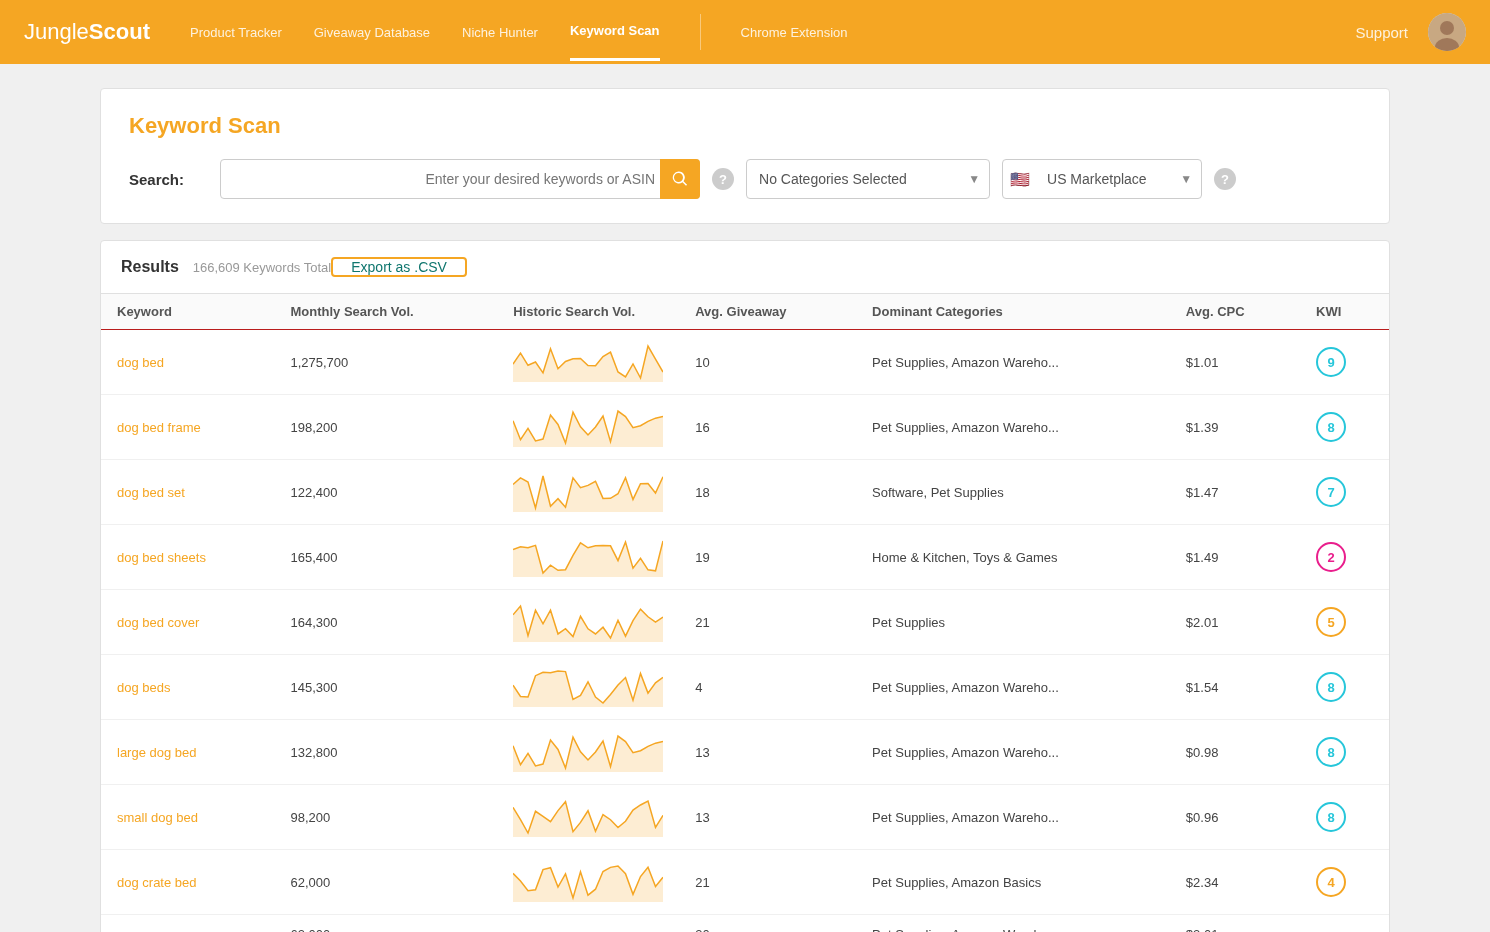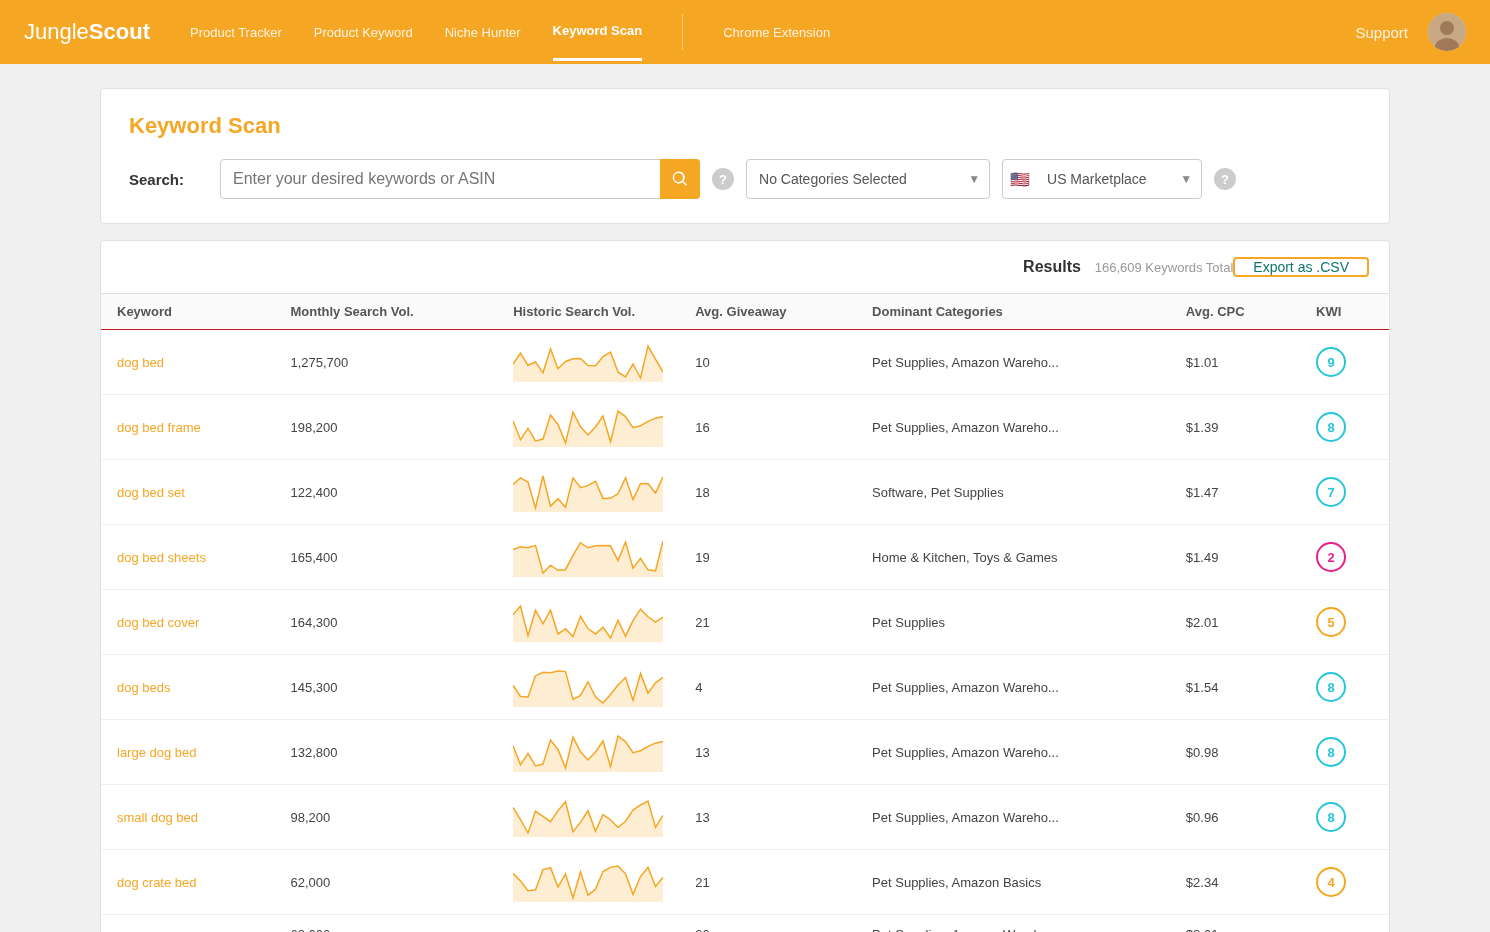--- a/index.html
+++ b/index.html
@@ -63,21 +63,21 @@
       font-weight: 700;
       margin-bottom: 20px;
     }
 
     
     .search-row { display: flex; align-items: center; gap: 12px; }
     .search-label { font-size: 15px; font-weight: 600; color: #333; margin-right: 24px; white-space: nowrap; }
     .search-input-wrap { position: relative; flex: 1; max-width: 480px; }
     .search-input {
       width: 100%; height: 40px; border: 1px solid #ccc; border-radius: 4px;
-      padding: 0 44px 0 12px; font-size: 16px; color: #555; outline: none;
+      padding: 0 44px 0 12px; font-size: 14px; color: #555; outline: none; text-align: right;
     }
     .search-btn {
       position: absolute; right: 0; top: 0; bottom: 0;
       width: 40px; background: #f5a623; border: none; border-radius: 0 4px 4px 0;
       cursor: pointer; display: flex; align-items: center; justify-content: center;
     }
     .search-btn svg { fill: #fff; width: 18px; height: 18px; }
     .help-icon {
       width: 22px; height: 22px; border-radius: 50%; background: #ccc;
       display: flex; align-items: center; justify-content: center;
@@ -99,21 +99,21 @@
       pointer-events: none; color: #888; font-size: 12px;
     }
     .flag-icon {
       position: absolute; left: 8px; top: 50%; transform: translateY(-50%);
       font-size: 16px; pointer-events: none;
     }
 
     
     .results-card { background: #fff; border: 1px solid #e0e0e0; border-radius: 4px; }
     .results-header {
-      display: flex; align-items: center; justify-content: flex-end;
+      display: flex; align-items: center; justify-content: flex-start;
       padding: 16px 20px; border-bottom: 1px solid #e0e0e0;
     }
     .results-title { font-size: 16px; font-weight: 600; color: #333; }
     .results-count { font-size: 13px; color: #999; margin-left: 10px; }
     .export-btn {
       border: 2px solid #f5a623; background: transparent; color: #0f766e;
       font-size: 14px; font-weight: 400; padding: 0 18px; border-radius: 4px;
       cursor: pointer;
     }
 
@@ -145,21 +145,21 @@
 </head>
 <body>
 
 <nav class="navbar">
   <div class="navbar-logo">
     <span class="logo-jungle">Jungle</span>
       <span class="logo-scout">Scout</span>
   </div>
   <div class="nav-links">
     <a class="nav-link">Product Tracker</a>
-    <a class="nav-link">Product Keyword</a>
+    <a class="nav-link">Giveaway Database</a>
     <a class="nav-link">Niche Hunter</a>
     <a class="nav-link active">Keyword Scan</a>
     <div class="nav-divider"></div>
     <a class="nav-link">Chrome Extension</a>
   </div>
   <div class="nav-right">
     <span class="nav-support">Support</span>
     <div class="nav-avatar">
       <svg viewBox="0 0 38 38" xmlns="http://www.w3.org/2000/svg">
         <circle cx="19" cy="19" r="19" fill="#c8a882"></circle>

